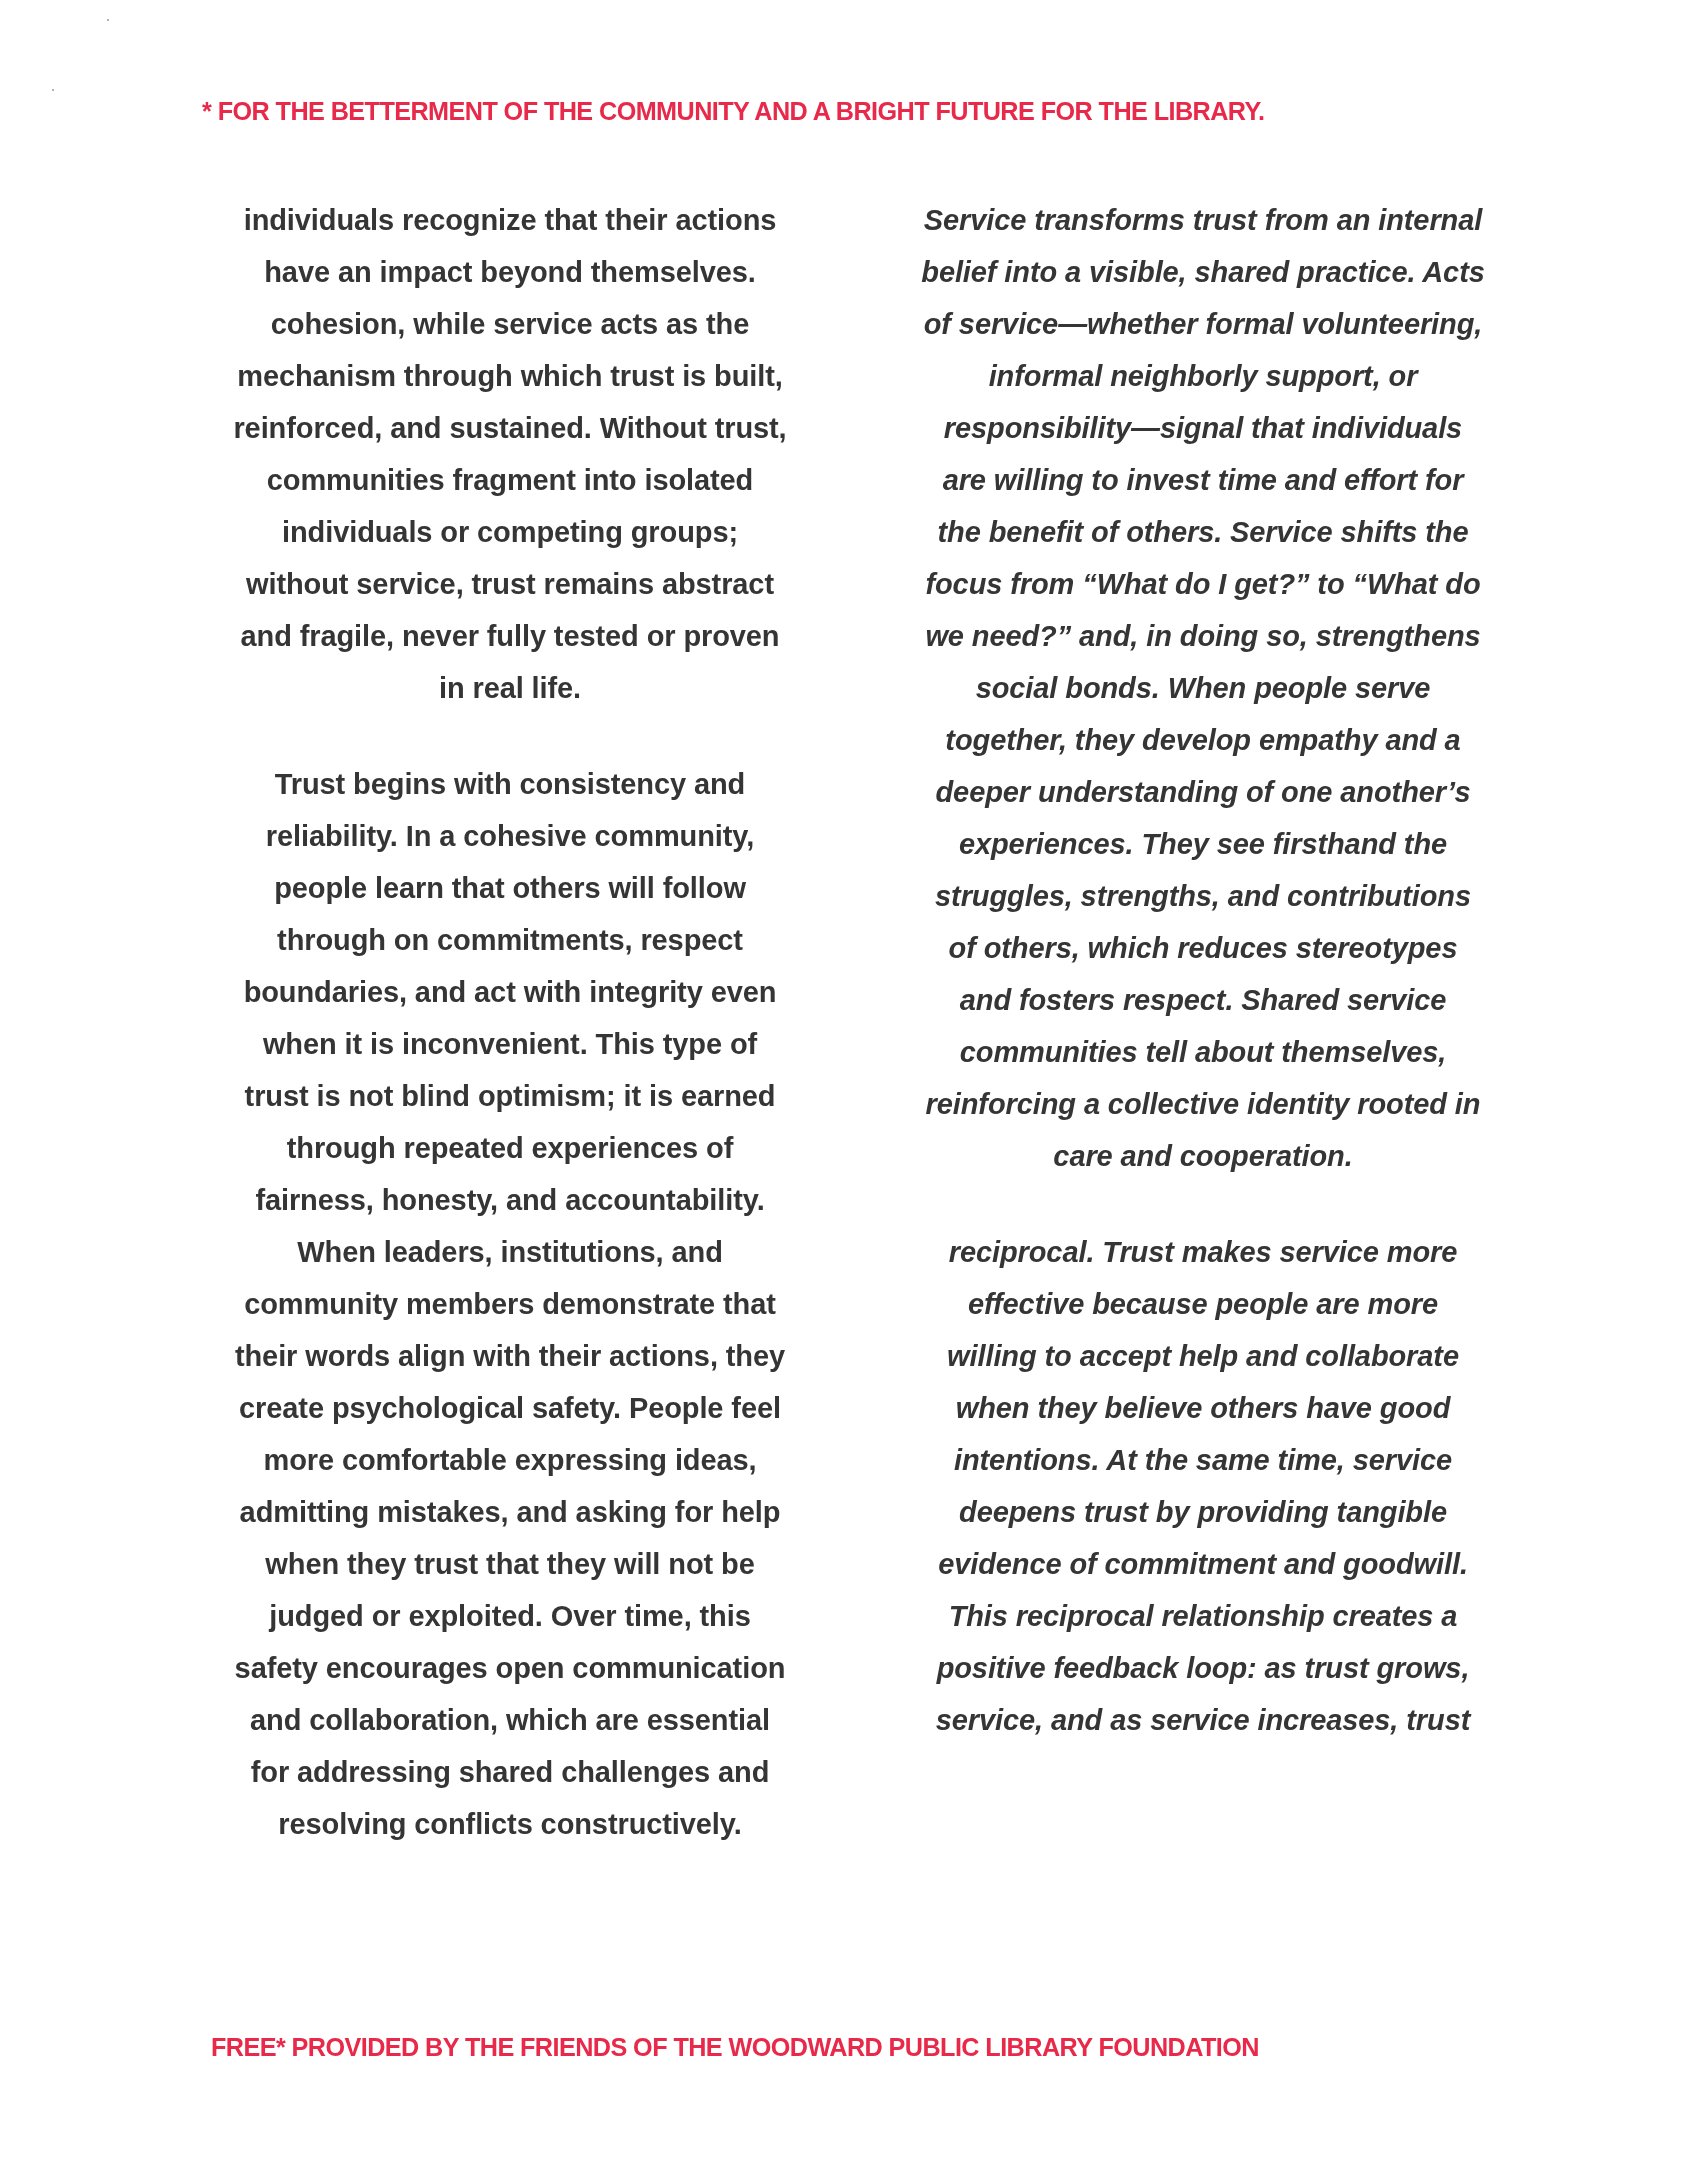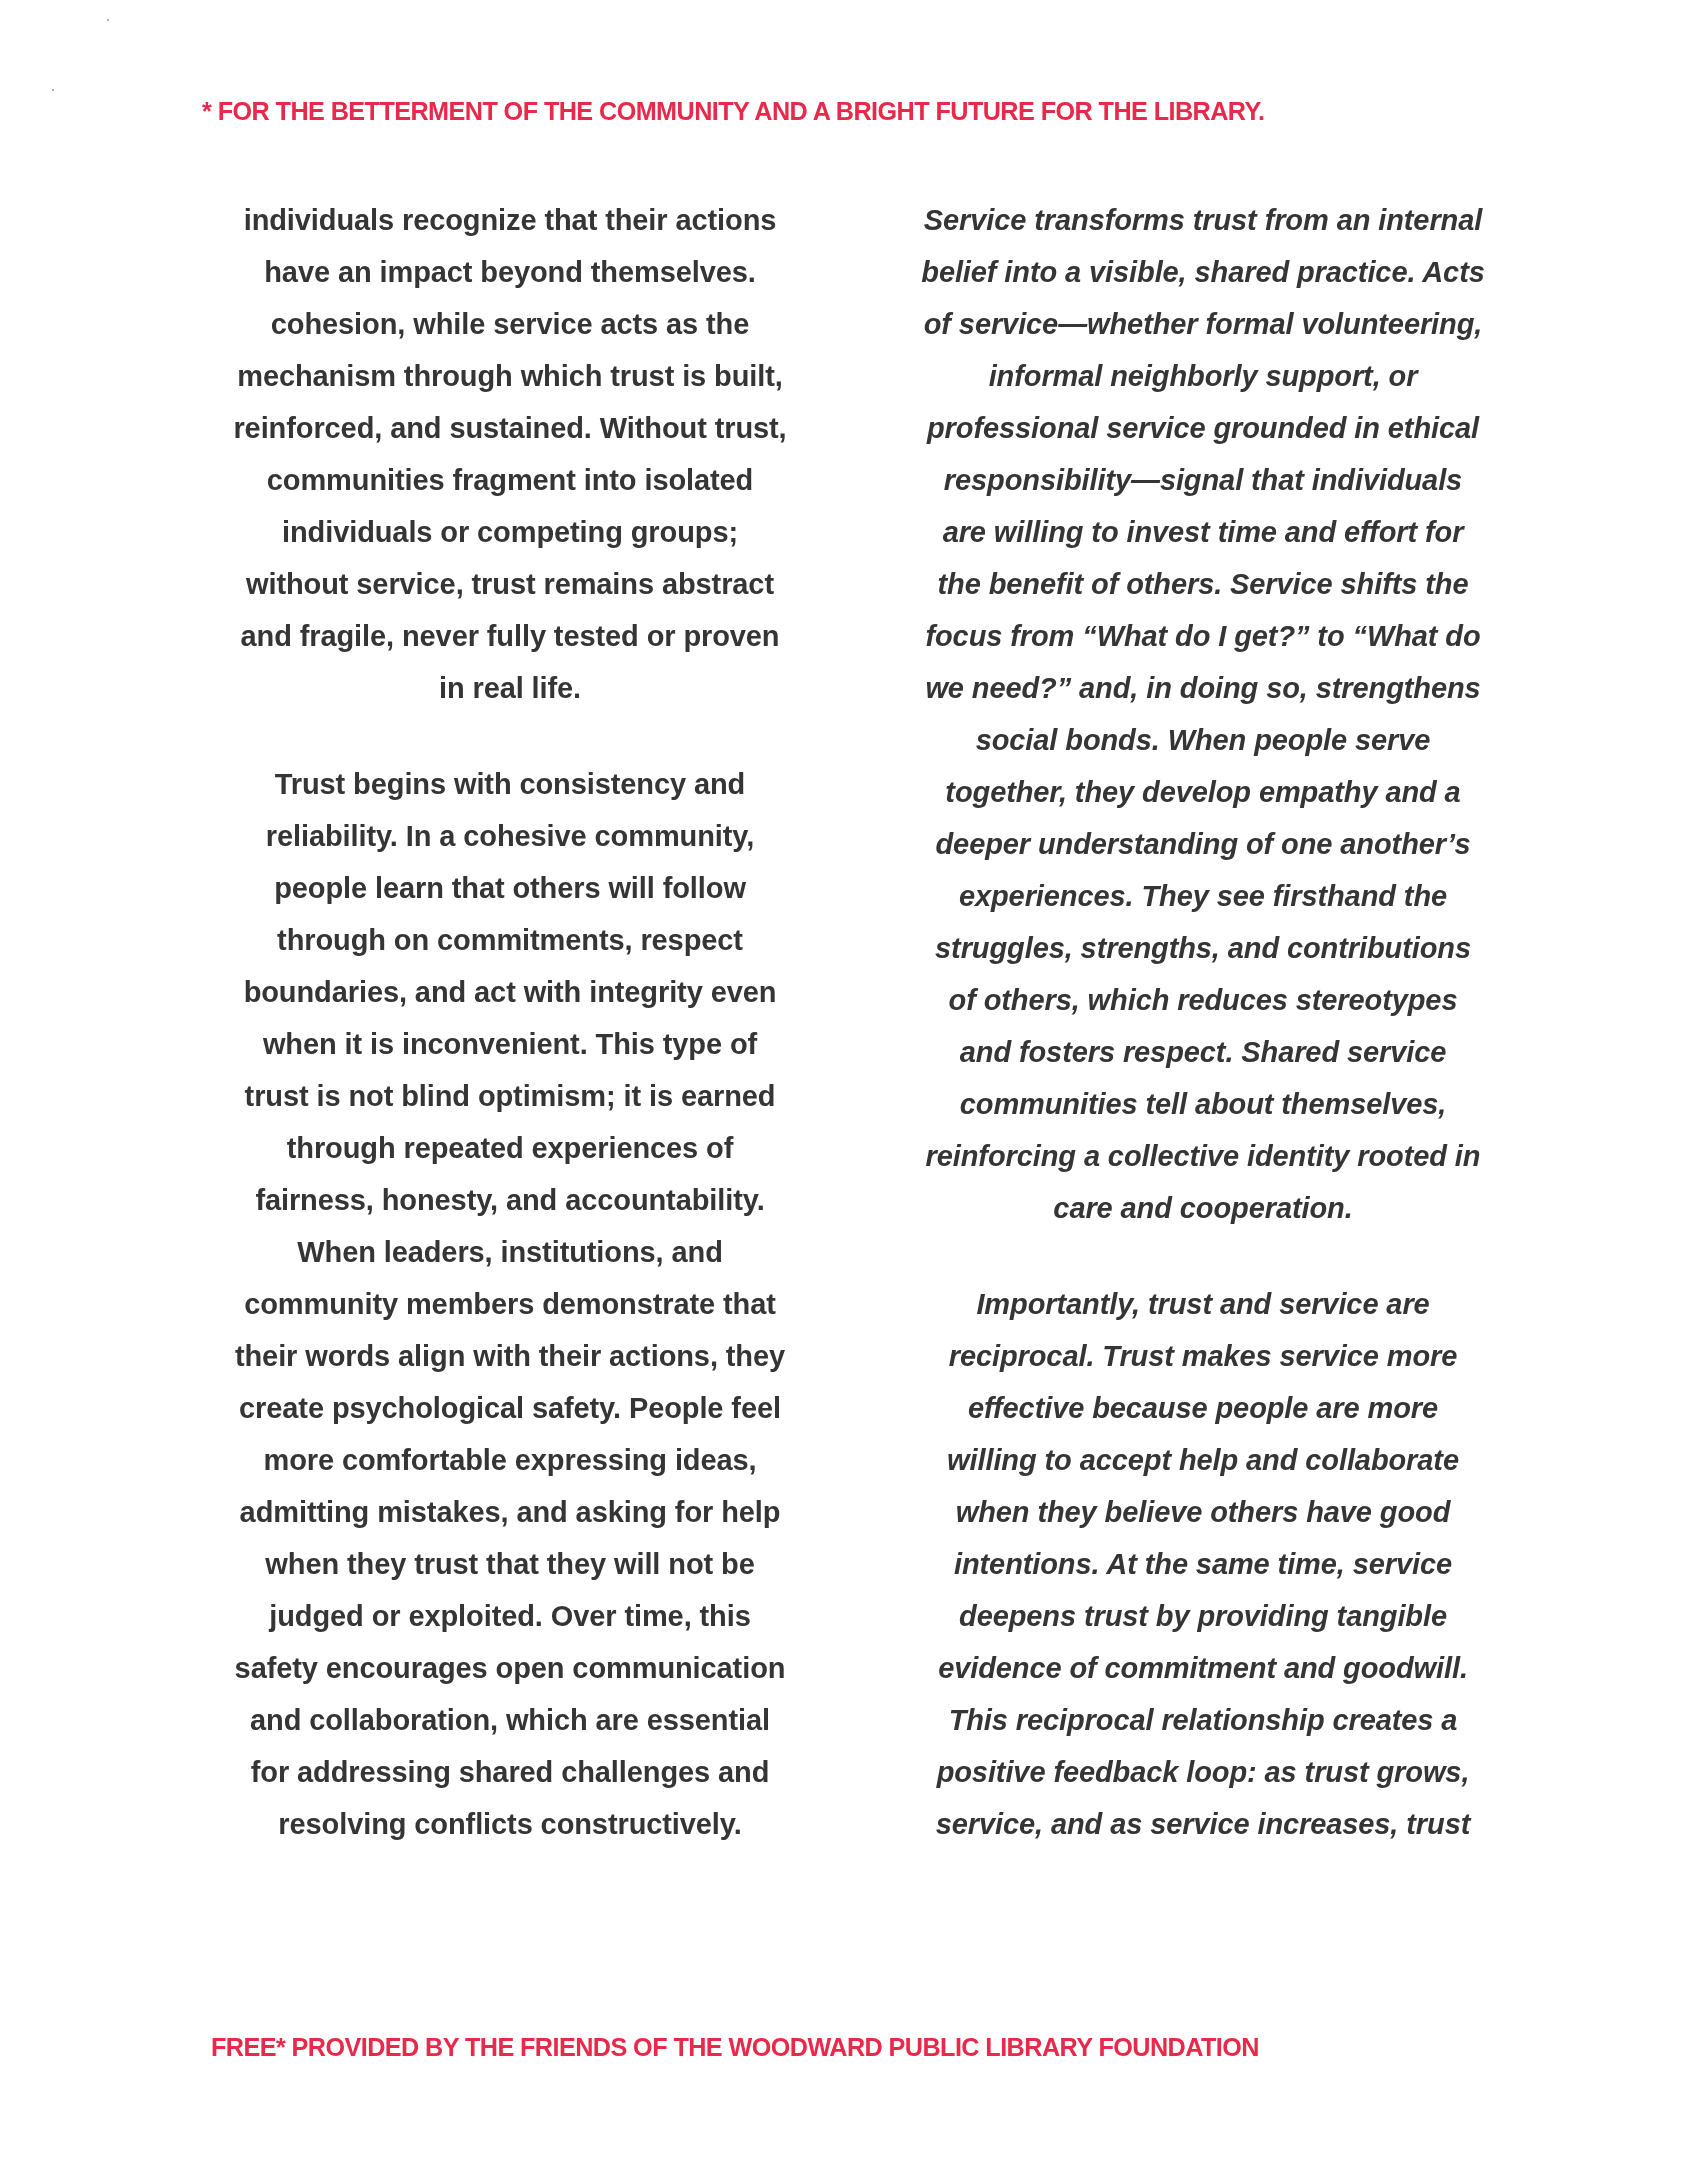--- a/index.html
+++ b/index.html
@@ -65,40 +65,38 @@
       <span class="line">resolving conflicts constructively.</span>
     </div>
 </div>
 
 <div id="col-right" class="column">
   <div class="para">
       <span class="line">Service transforms trust from an internal</span>
       <span class="line">belief into a visible, shared practice. Acts</span>
       <span class="line">of service—whether formal volunteering,</span>
       <span class="line">informal neighborly support, or</span>
-      <span class="line">professional service grounded in ethical</span>
       <span class="line">responsibility—signal that individuals</span>
       <span class="line">are willing to invest time and effort for</span>
       <span class="line">the benefit of others. Service shifts the</span>
       <span class="line">focus from “What do I get?” to “What do</span>
       <span class="line">we need?” and, in doing so, strengthens</span>
       <span class="line">social bonds. When people serve</span>
       <span class="line">together, they develop empathy and a</span>
       <span class="line">deeper understanding of one another’s</span>
       <span class="line">experiences. They see firsthand the</span>
       <span class="line">struggles, strengths, and contributions</span>
       <span class="line">of others, which reduces stereotypes</span>
       <span class="line">and fosters respect. Shared service</span>
       <span class="line">communities tell about themselves,</span>
       <span class="line">reinforcing a collective identity rooted in</span>
       <span class="line">care and cooperation.</span>
     </div>
   <div class="gap"></div>
   <div class="para">
-      <span class="line">Importantly, trust and service are</span>
       <span class="line">reciprocal. Trust makes service more</span>
       <span class="line">effective because people are more</span>
       <span class="line">willing to accept help and collaborate</span>
       <span class="line">when they believe others have good</span>
       <span class="line">intentions. At the same time, service</span>
       <span class="line">deepens trust by providing tangible</span>
       <span class="line">evidence of commitment and goodwill.</span>
       <span class="line">This reciprocal relationship creates a</span>
       <span class="line">positive feedback loop: as trust grows,</span>
       <span class="line">service, and as service increases, trust</span>

